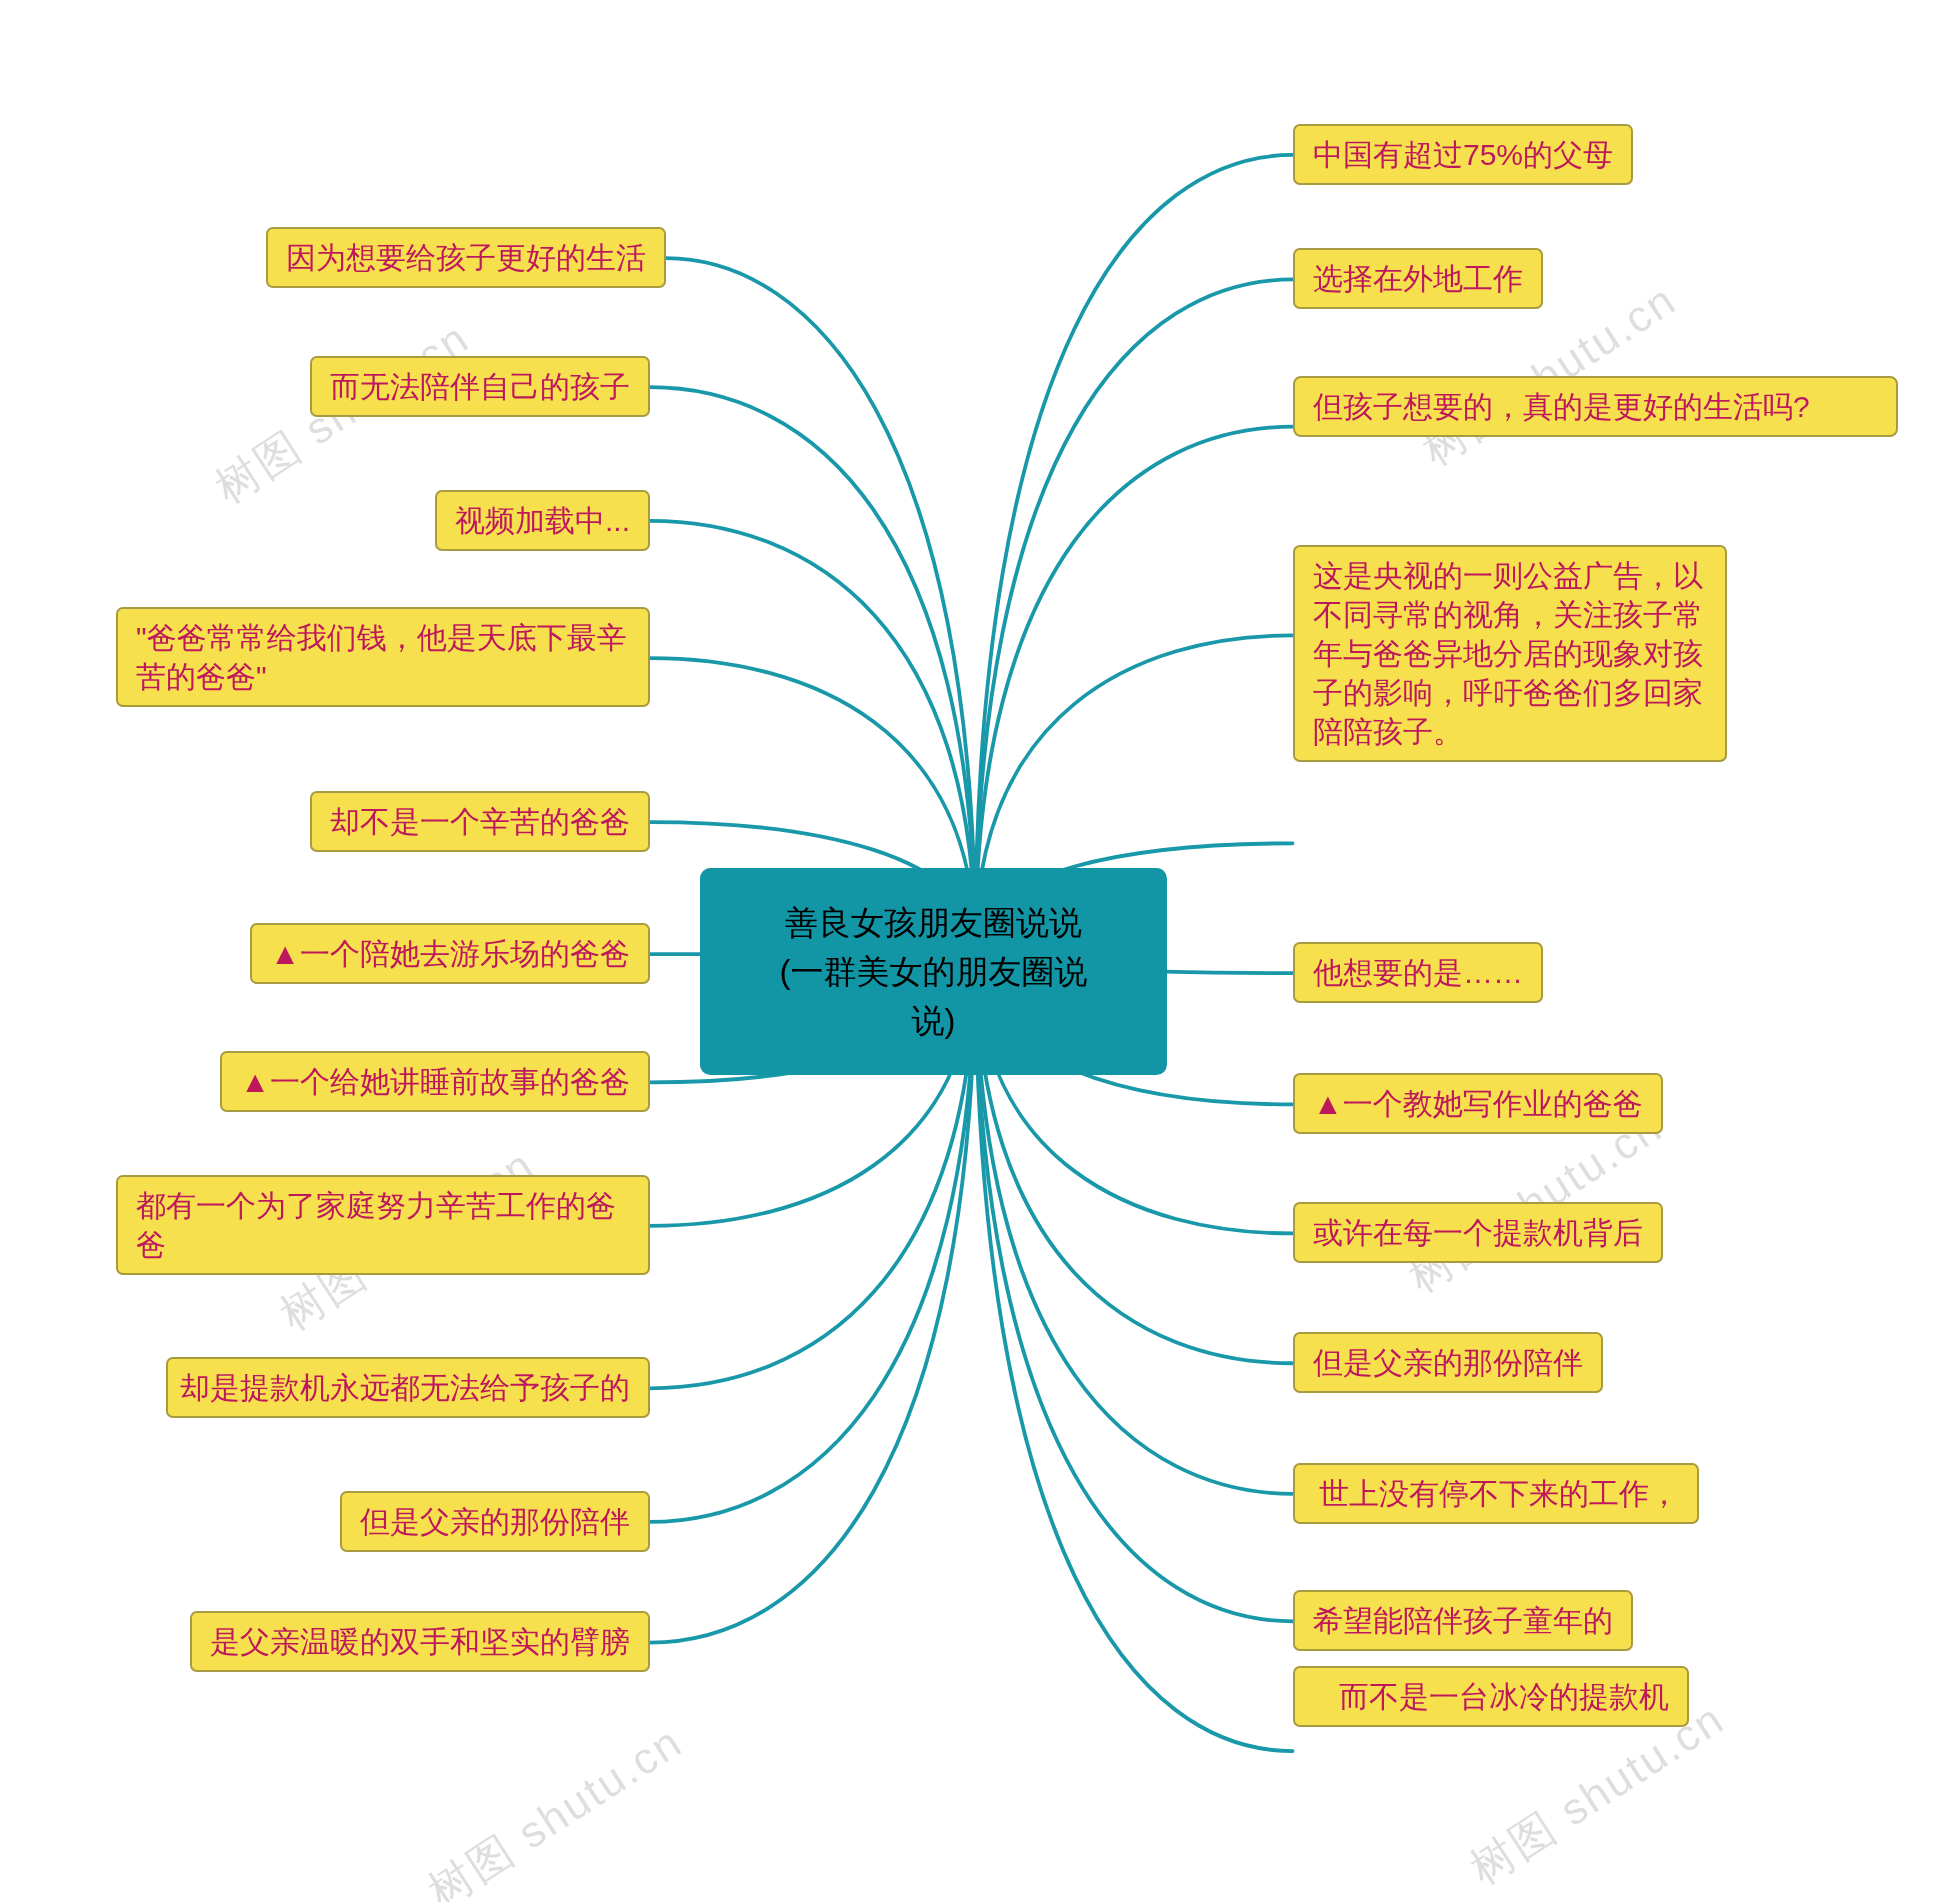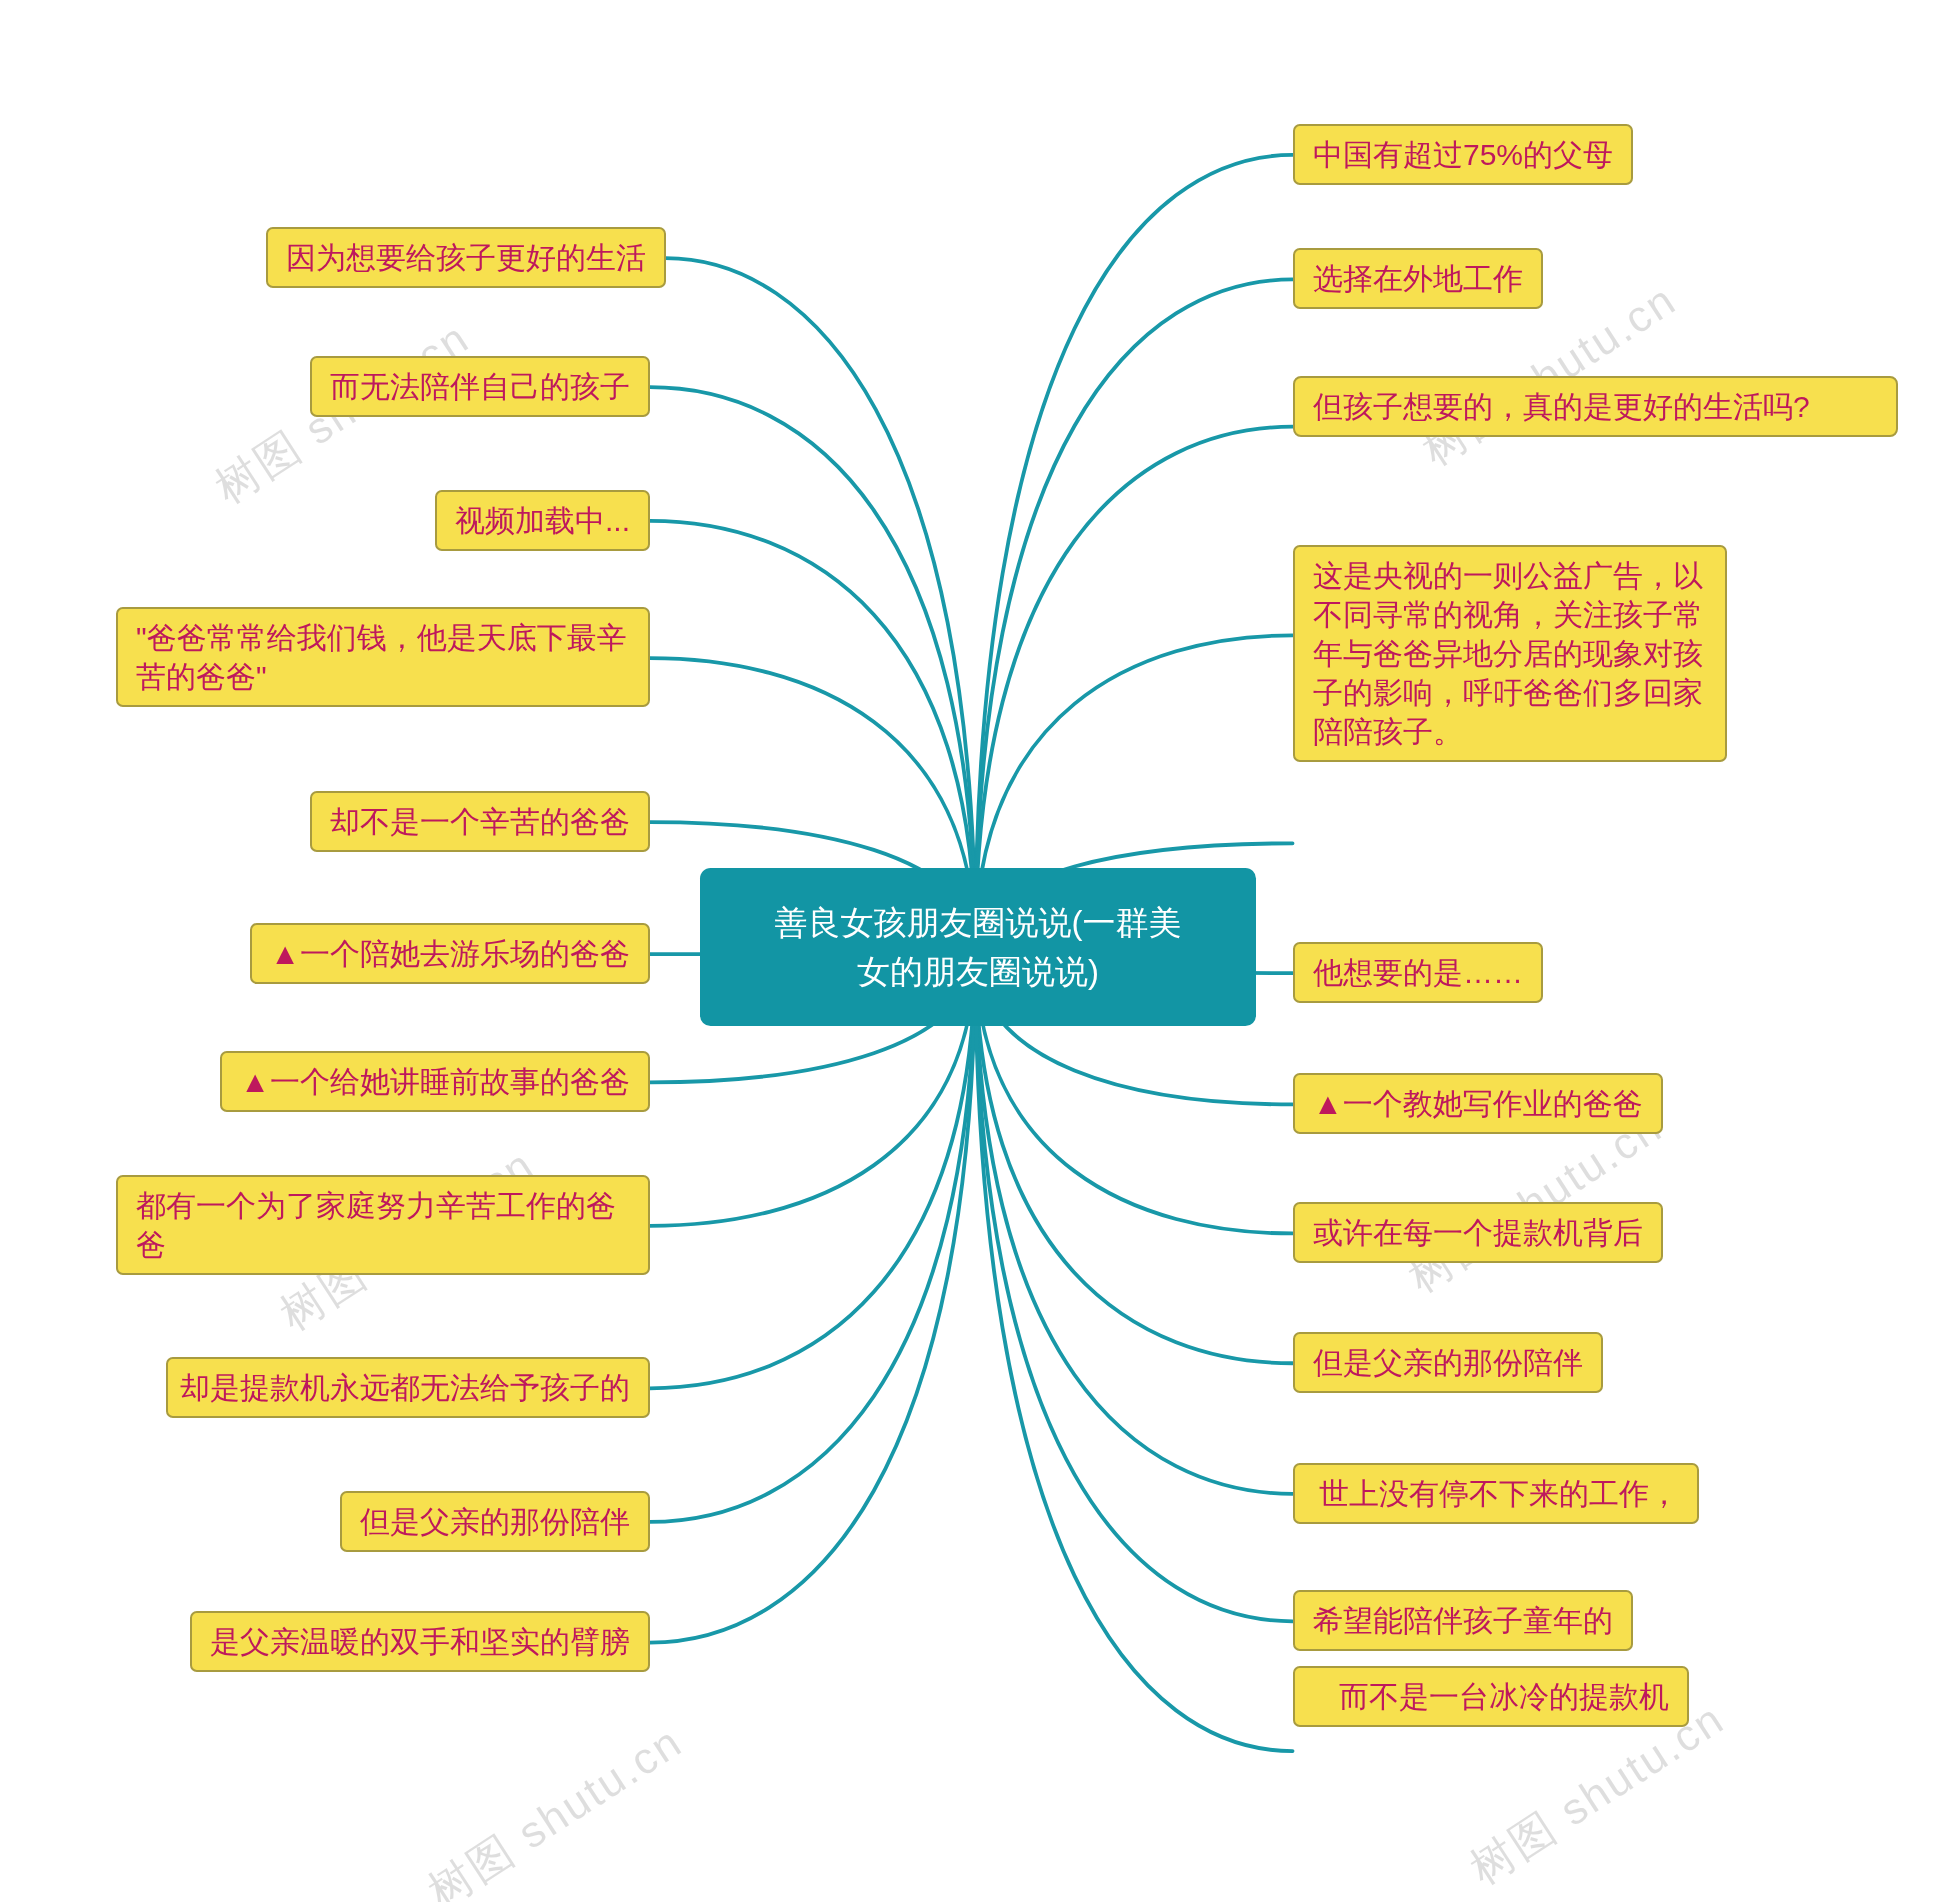--- a/index.html
+++ b/index.html
@@ -40,27 +40,27 @@
   }
   .node.multi {
     white-space: normal;
   }
   .central {
     position: absolute;
     z-index: 4;
     box-sizing: border-box;
     left: 700px;
     top: 868px;
-    width: 556px;
+    width: 467px;
     background: #1295A4;
     border-radius: 10.6px;
     padding: 30px 67px;
     font-size: 33px;
     line-height: 49px;
-    color: #ffffff;
+    color: #000000;
     text-align: center;
     white-space: normal;
     cursor: pointer;
   }
   .watermark {
     position: absolute;
     z-index: 2;
     font-size: 44px;
     letter-spacing: 2.3px;
     color: rgba(0, 0, 0, 0.13);

